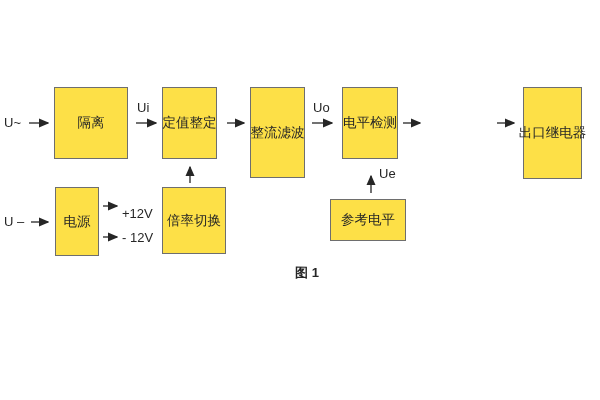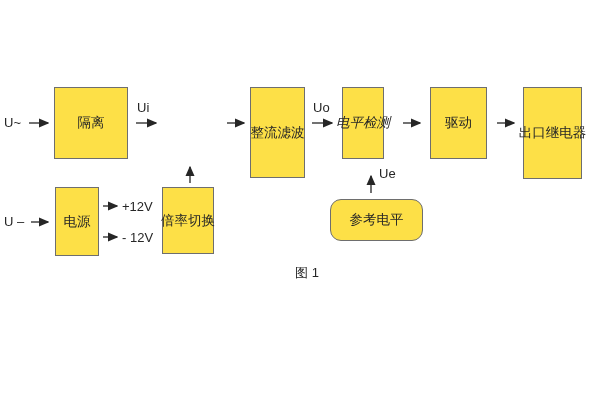--- a/index.html
+++ b/index.html
@@ -58,56 +58,57 @@
     <line class="arrow-line" x1="103" y1="206" x2="117" y2="206" marker-end="url(#ah)"></line>
     <line class="arrow-line" x1="103" y1="237" x2="117" y2="237" marker-end="url(#ah)"></line>
     <line class="arrow-line" x1="190" y1="183" x2="190" y2="167" marker-end="url(#ah)"></line>
     <line class="arrow-line" x1="371" y1="193" x2="371" y2="176" marker-end="url(#ah)"></line>
   </svg>
 
   <div class="box" style="left:54px;top:87px;width:74px;height:72px;">
     <span>隔离</span>
   </div>
 
+  <div class="box" style="left:162px;top:87px;width:55px;height:72px;">
+    <span>定值</span>
+    <span>整定</span>
+  </div>
 
   <div class="box" style="left:250px;top:87px;width:55px;height:91px;">
     <span>整流</span>
     <span>滤波</span>
   </div>
 
-  <div class="box" style="left:342px;top:87px;width:42px;height:72px;font-style:italic;">
+  <div class="box" style="left:342px;top:87px;width:56px;height:72px;">
     <span>电平</span>
     <span>检测</span>
   </div>
 
-  <div class="box single" style="left:430px;top:87px;width:57px;height:72px;">
-    <span>驱动</span>
-  </div>
 
   <div class="box" style="left:523px;top:87px;width:59px;height:92px;">
     <span>出口</span>
     <span>继电器</span>
   </div>
 
   <div class="box single" style="left:55px;top:187px;width:44px;height:69px;">
     <span>电源</span>
   </div>
 
-  <div class="box" style="left:162px;top:187px;width:52px;height:67px;">
+  <div class="box" style="left:162px;top:187px;width:64px;height:67px;">
     <span>倍率</span>
     <span>切换</span>
   </div>
 
-  <div class="box single" style="left:330px;top:199px;width:93px;height:42px;border-radius:11px;">
+  <div class="box single" style="left:330px;top:199px;width:76px;height:42px;">
     <span>参考电平</span>
   </div>
 
   <span class="lbl" style="left:4px;top:115px;">U~</span>
   <span class="lbl" style="left:4px;top:214px;">U –</span>
   <span class="lbl" style="left:137px;top:100px;">Ui</span>
   <span class="lbl" style="left:313px;top:100px;">Uo</span>
   <span class="lbl" style="left:379px;top:166px;">Ue</span>
-  <span class="lbl" style="left:122px;top:199px;text-align:center;">+12V</span>
+  <span class="lbl" style="left:122px;top:206px;text-align:center;">+12V</span>
   <span class="lbl" style="left:122px;top:230px;text-align:center;">- 12V</span>
 
-  <div class="caption" style="left:277px;top:264px;width:60px;">图 1</div>
+  <div class="caption" style="left:277px;top:264px;width:60px;font-weight:bold;">图 1</div>
 
 </div>
 
 </body></html>

